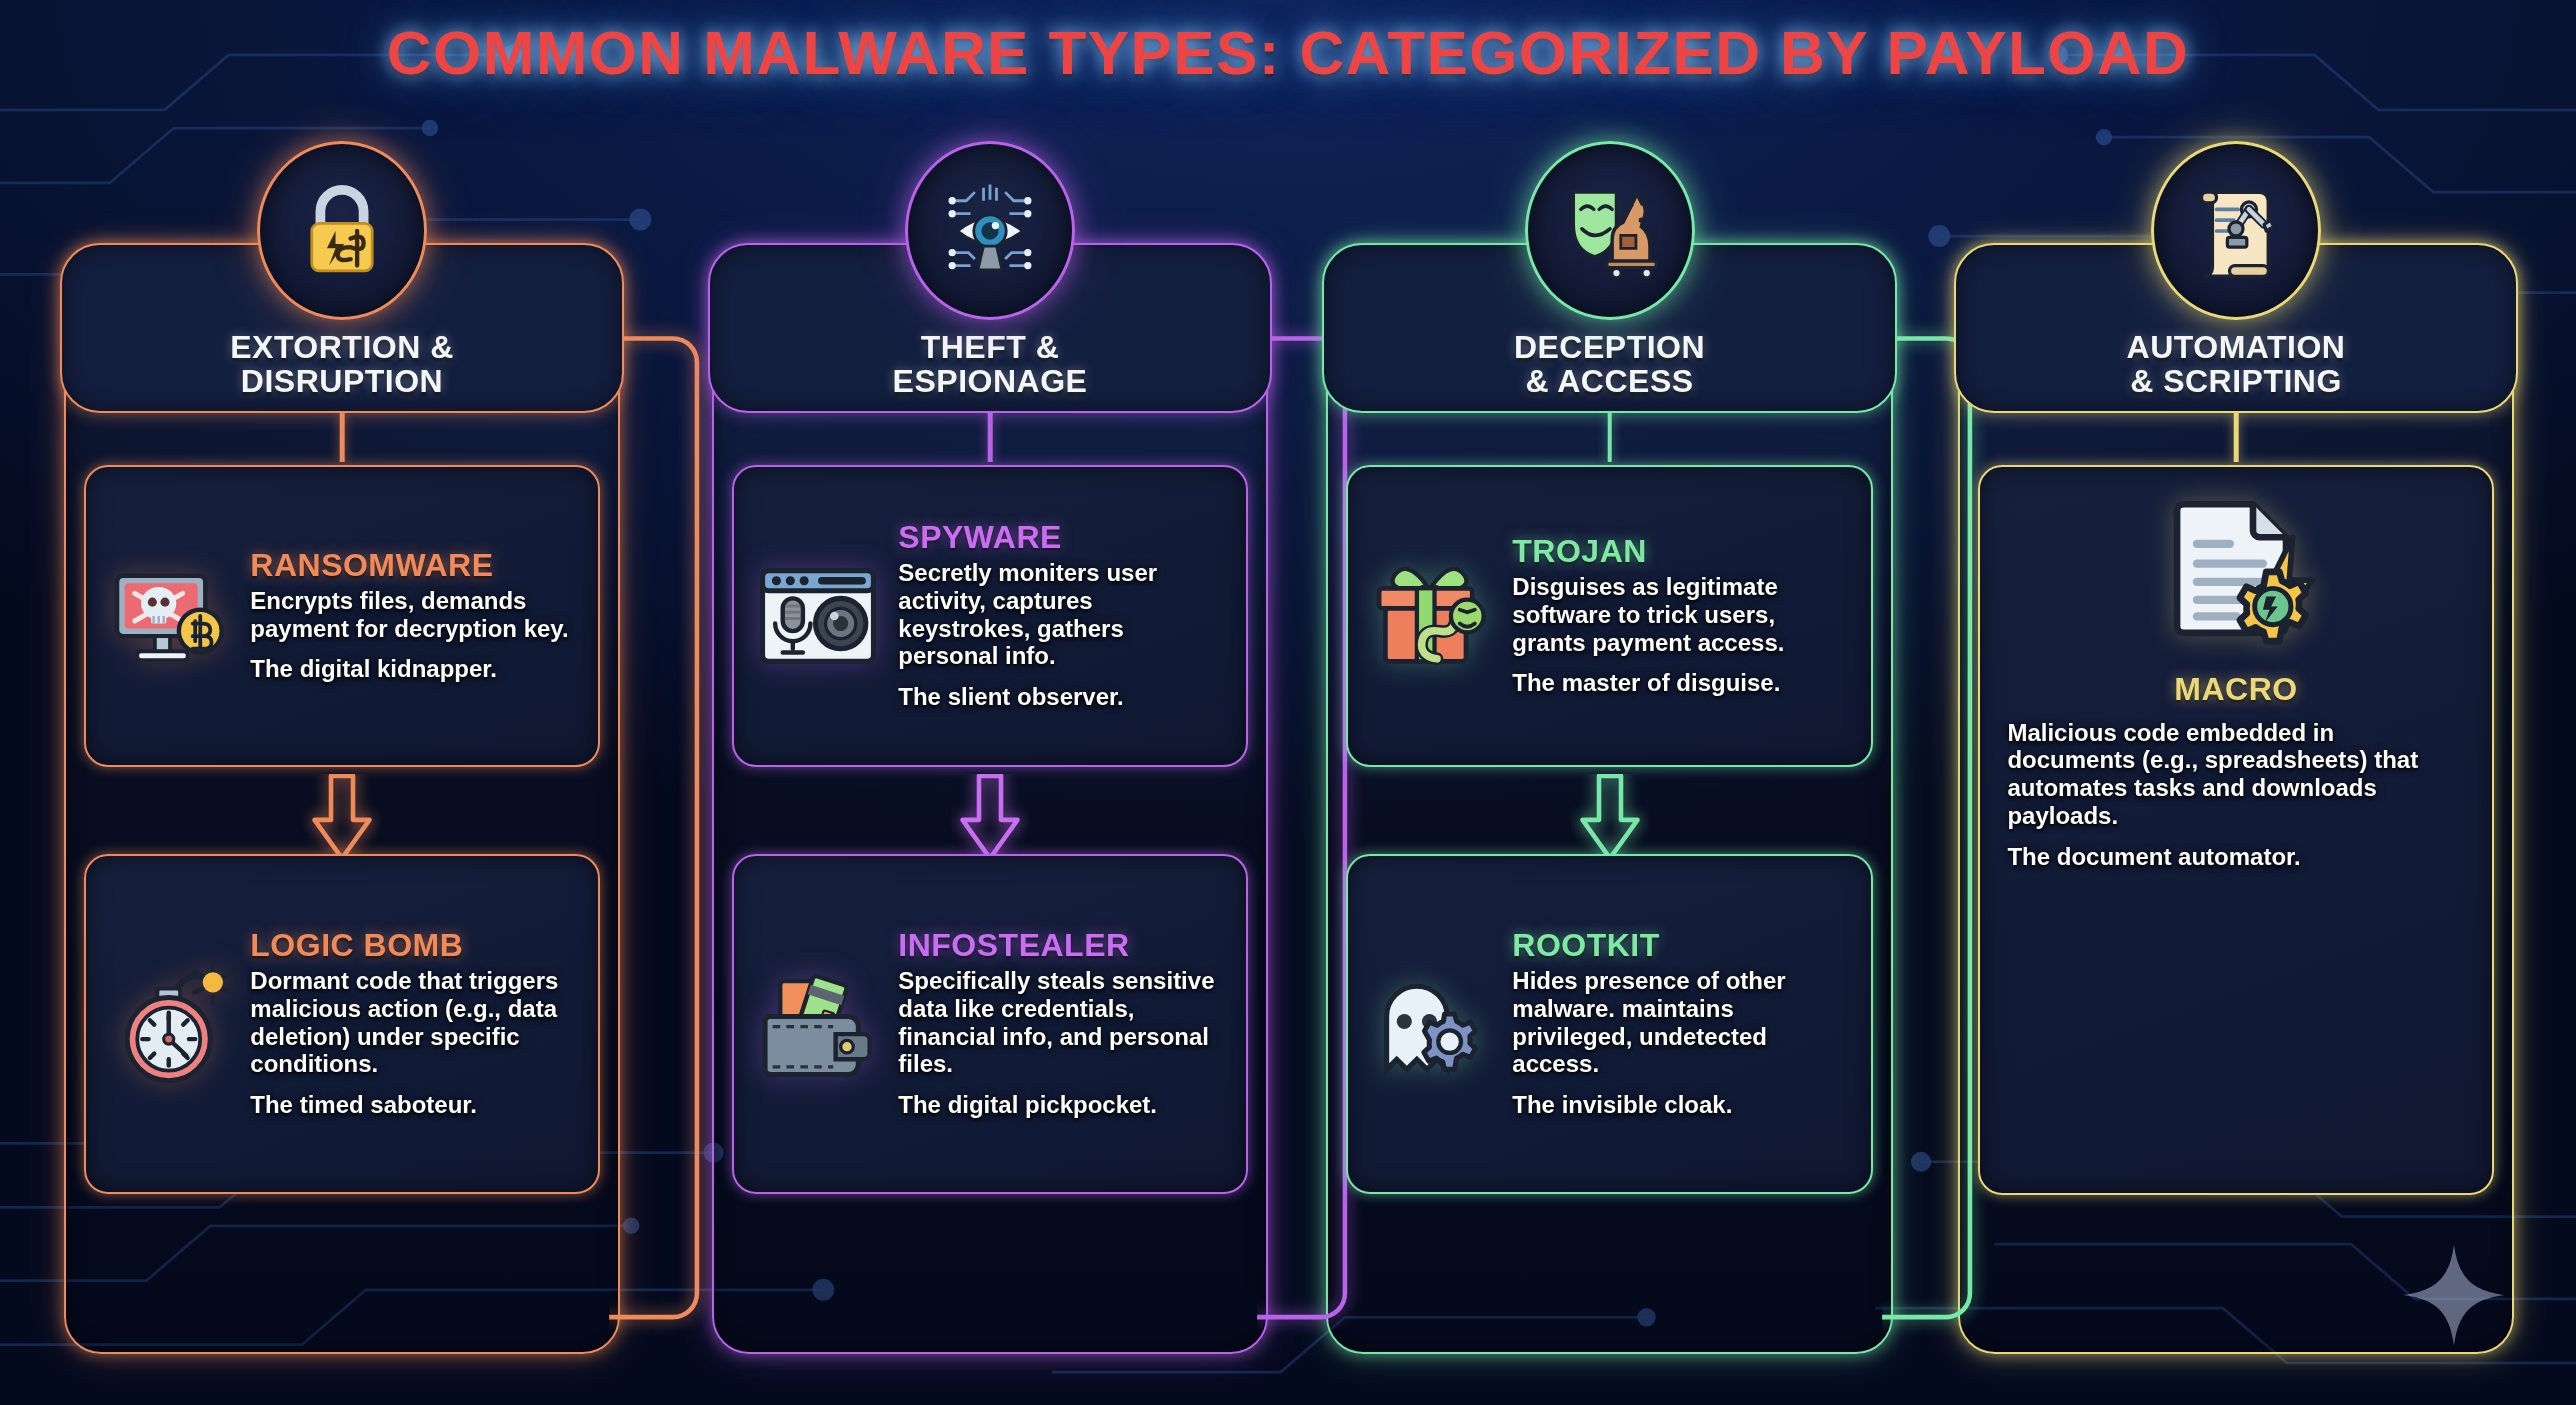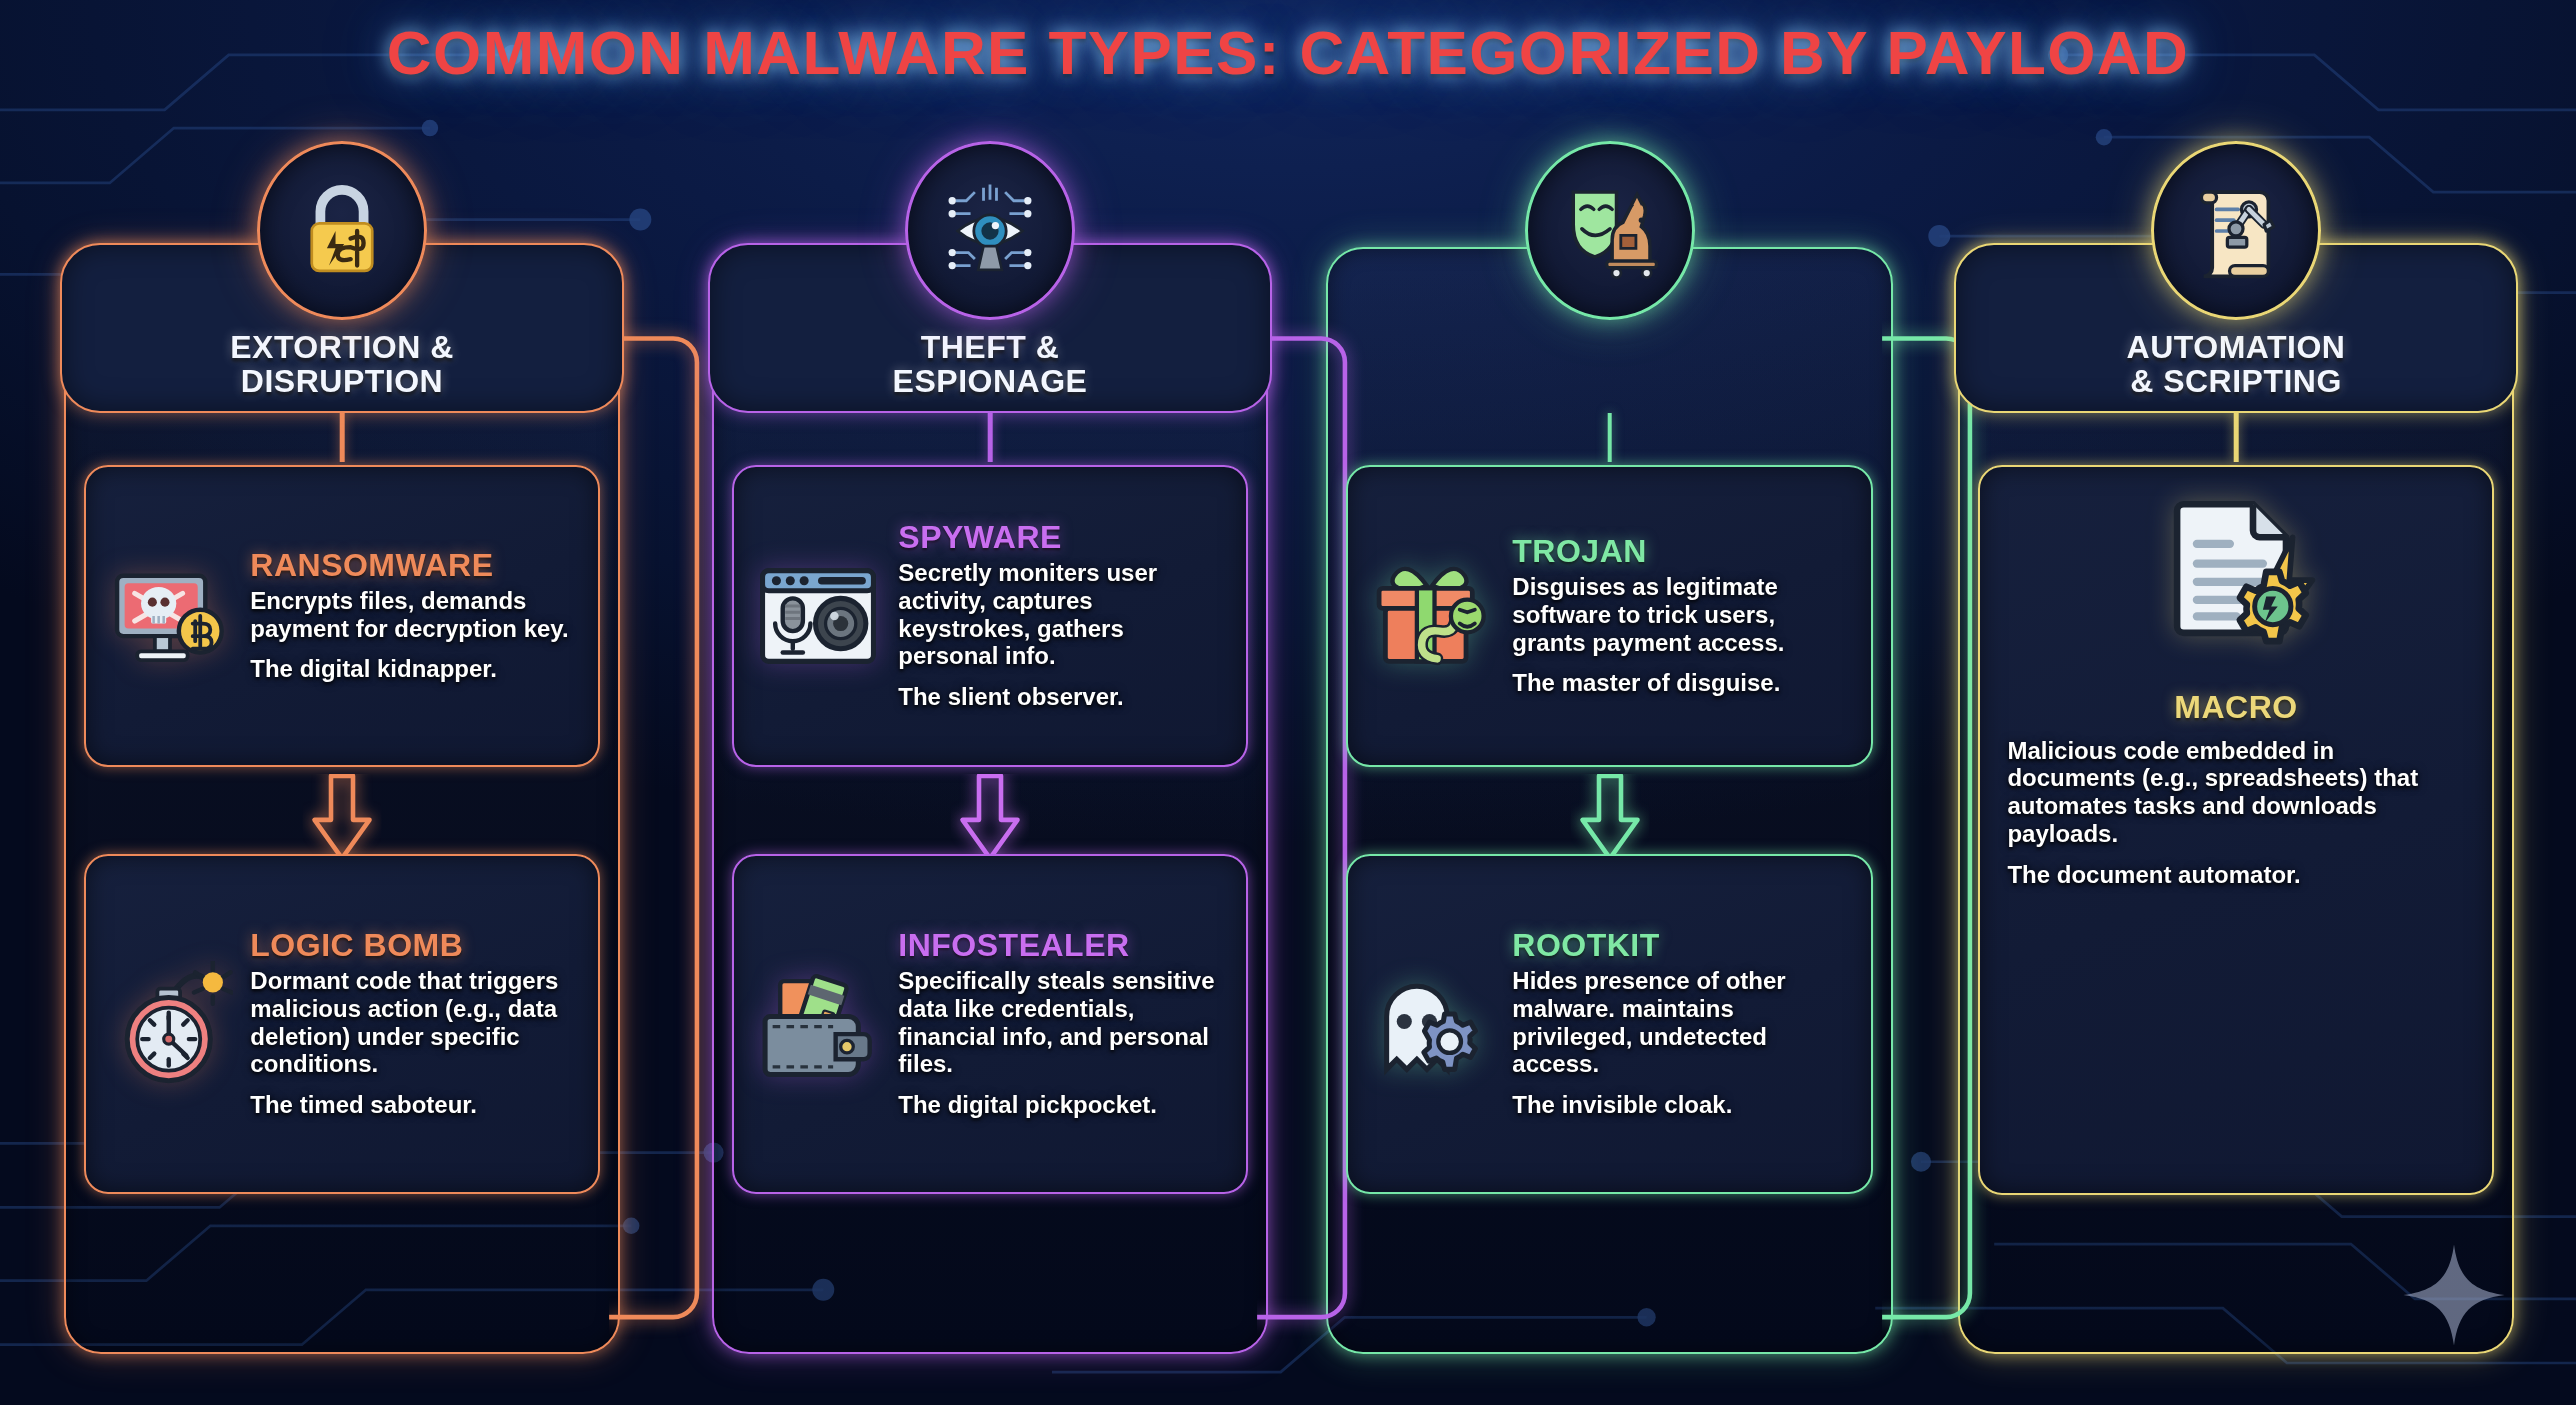--- a/index.html
+++ b/index.html
@@ -125,21 +125,21 @@
   }
   .m-tag {
     font-size:24px; font-weight:bold; color:#ffffff; line-height:1.16;
     margin-top:12.8px;
     text-shadow:0 1.8px 3.7px rgba(0,0,0,.95), 0 0 9.1px rgba(0,0,0,.7);
   }
 
   
   .card.single {
     top:218px; height:730px; flex-direction:column; justify-content:center;
-    text-align:center; gap:20px; padding:24px 27.4px;
+    text-align:center; gap:2px; padding:24px 27.4px;
   }
   .card.single .card-icon { flex:0 0 auto; width:165px; height:165px; margin-bottom:14.6px; }
   .card.single .card-icon svg { width:165px; height:165px; }
   .card.single .card-body { width:100%; }
   .card.single .m-name { margin-bottom:12.8px; }
   .card.single .m-desc, .card.single .m-tag { text-align:left; }
 
   
   .loop { position:absolute; z-index:1; pointer-events:none; }
 </style>
@@ -378,20 +378,24 @@
     </div>
 
     <svg class="loop" style="left:545px; top:64px; width:110px; height:1061px;" viewBox="0 0 120 1160">
       <path d="M0 30 H70 a26 26 0 0 1 26 26 V1074 a26 26 0 0 1 -26 26 H0" fill="none" stroke="#b863e8" stroke-width="5" style="filter:drop-shadow(0 0 9px rgba(184,99,232,.8))"></path>
     </svg>
   </div>
 
   <div class="column col2" style="--c:#76e8a8; --glow:rgba(118,232,168,.55); --glow2:rgba(118,232,168,.30); --name:#7fe8a4;">
     <div class="col-frame"></div>
 
+    <div class="col-header">
+      <div class="col-title">DECEPTION
+&amp; ACCESS</div>
+    </div>
 
     <div class="col-badge">
       <svg viewBox="0 0 100 100">
         <path d="M16 14 h40 v30 q0 24 -20 30 q-20 -6 -20 -30 z" fill="#9fe69f" stroke="#1b2330" stroke-width="3.2"></path>
         <path d="M23 30 q6 -6 12 0" stroke="#1b2330" stroke-width="3.2" fill="none" stroke-linecap="round"></path>
         <path d="M40 30 q6 -6 12 0" stroke="#1b2330" stroke-width="3.2" fill="none" stroke-linecap="round"></path>
         <path d="M24 48 q12 12 26 0" stroke="#1b2330" stroke-width="3.4" fill="none" stroke-linecap="round"></path>
         <path d="M68 30 q6 -12 12 -6 q4 4 2 12 l-3 10 q8 6 8 18 v14 H52 V58 q0 -12 10 -16 z" fill="#d79a66" stroke="#1b2330" stroke-width="3.2"></path>
         <path d="M70 26 l5 -10 l5 10" fill="#d79a66" stroke="#1b2330" stroke-width="3"></path>
         <path d="M60 54 h14 v12 H60 z" fill="#a3603a" stroke="#1b2330" stroke-width="2.6"></path>

